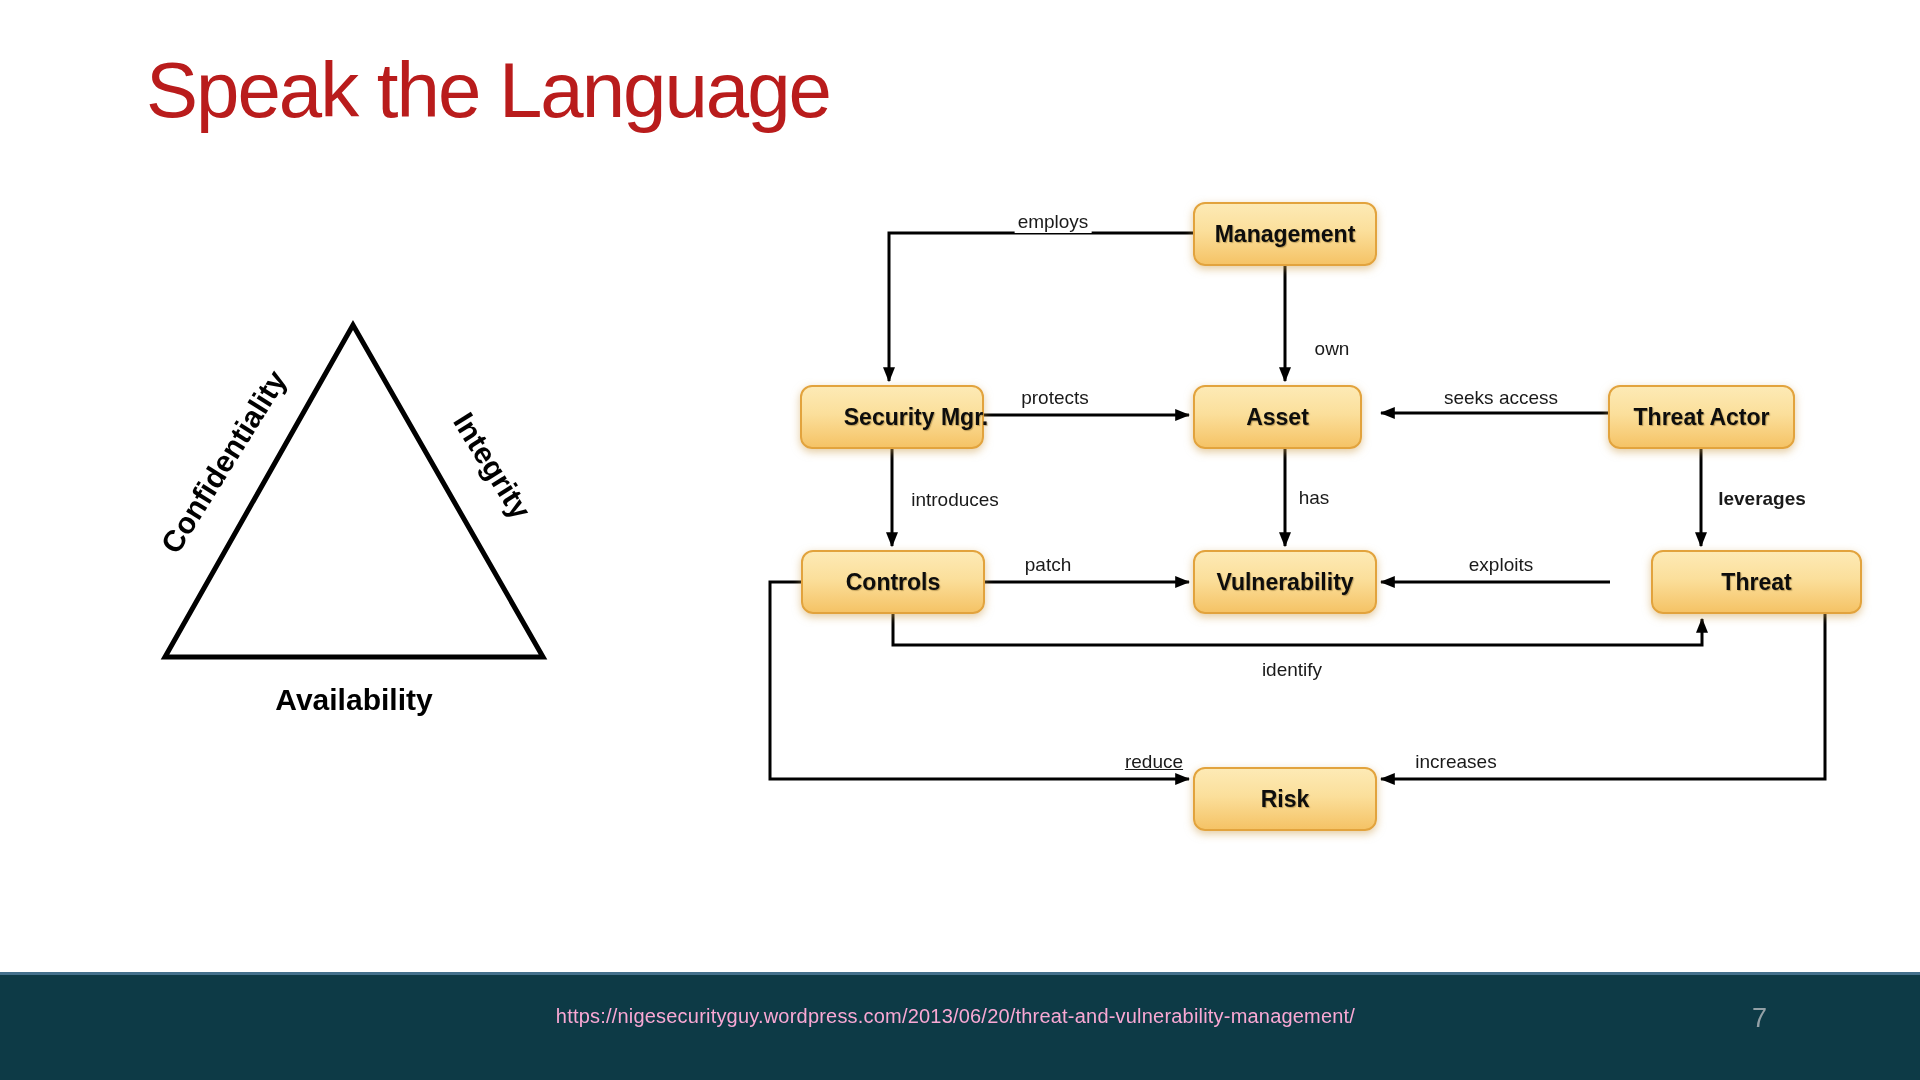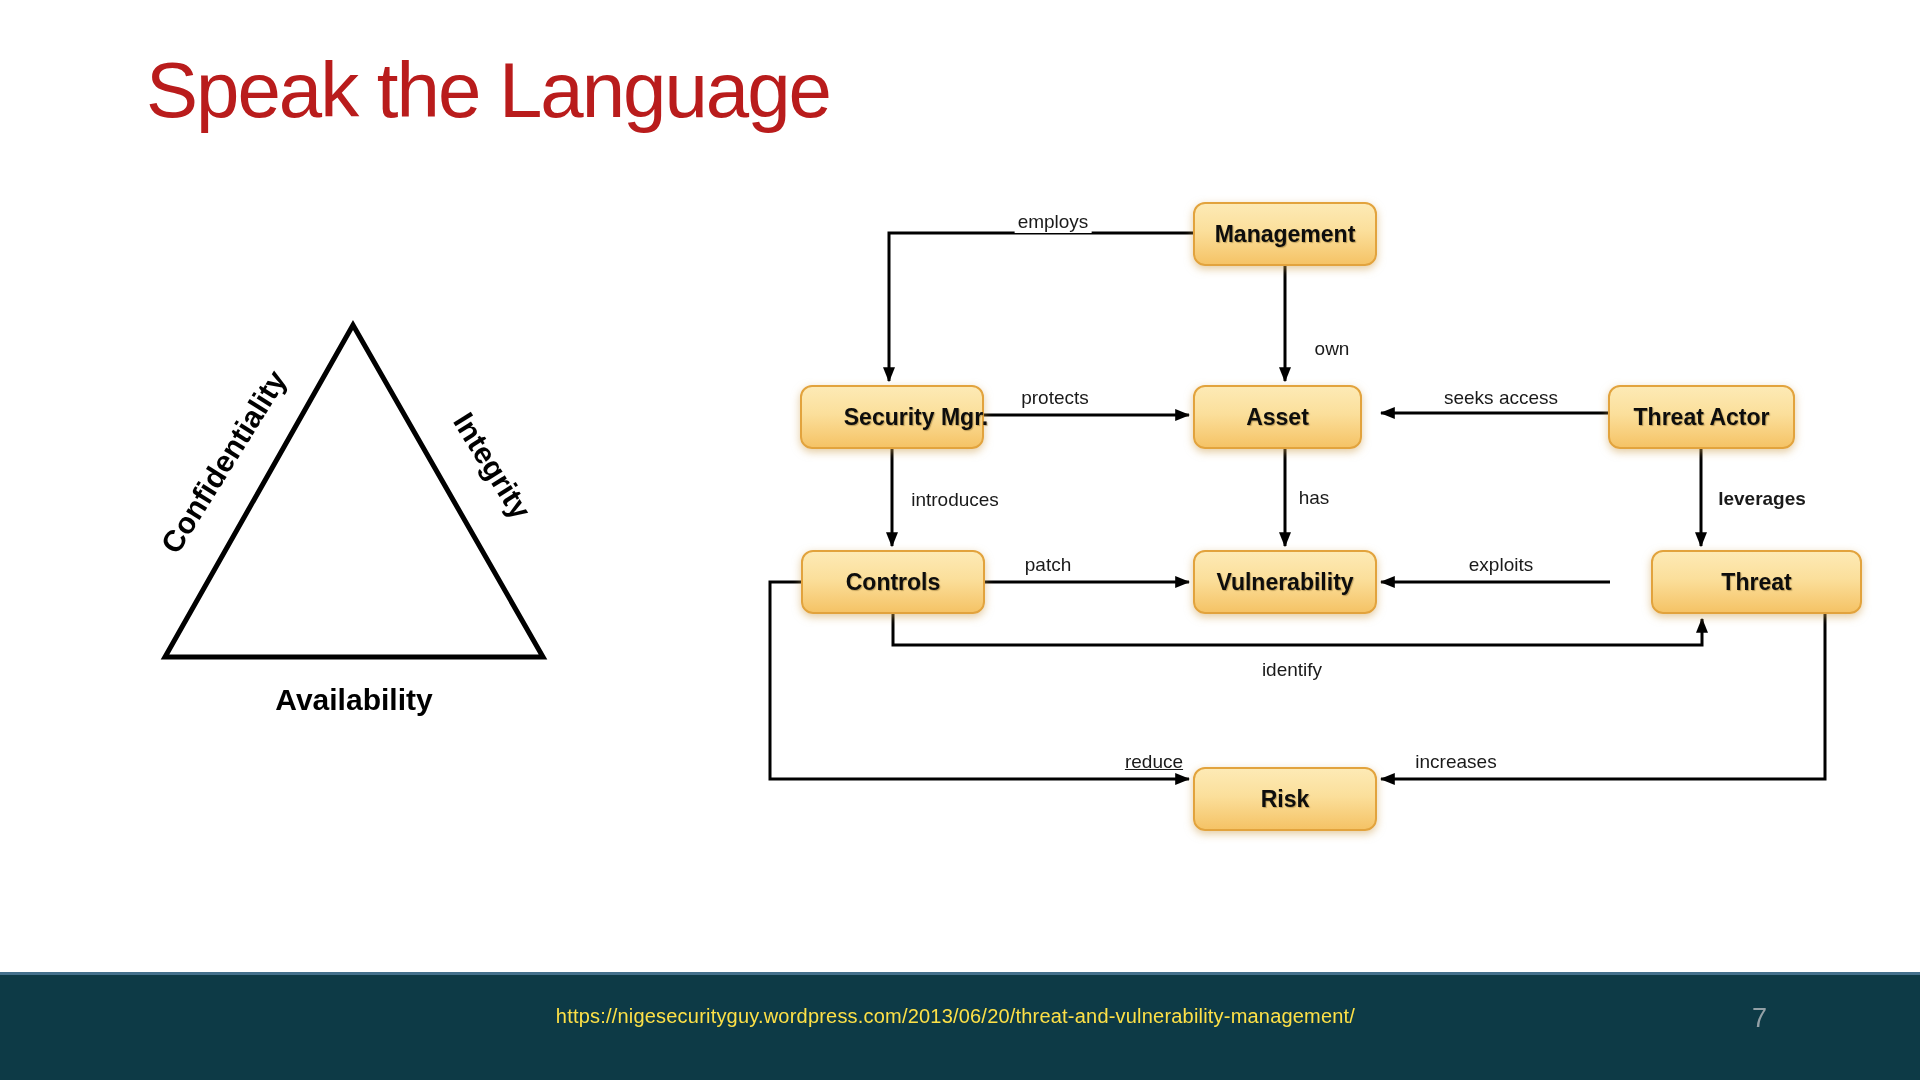--- a/index.html
+++ b/index.html
@@ -49,21 +49,21 @@
   }
 
   
   .footer{
     position:absolute;left:0;top:972px;width:1920px;height:108px;
     background:var(--footer-bg);border-top:3px solid var(--footer-border);
     box-sizing:border-box;
   }
   .footer-url{
     position:absolute;left:0;right:9px;top:30px;text-align:center;
-    color:#fde047;font-size:20px;letter-spacing:.2px;
+    color:#f9a8d4;font-size:20px;letter-spacing:.2px;
   }
   .page-number{
     position:absolute;left:1752px;top:28px;
     color:var(--pagenum);font-size:27px;
   }
 </style>
 </head>
 <body style="--box-top: #fdeab5; --box-bottom: #f5c366; --box-border: #e2a33d; --line: #000000; --footer-bg: #0d3a46; --footer-border: #44708c; --pagenum: #93a0a6;">
 
 <div class="slide">

